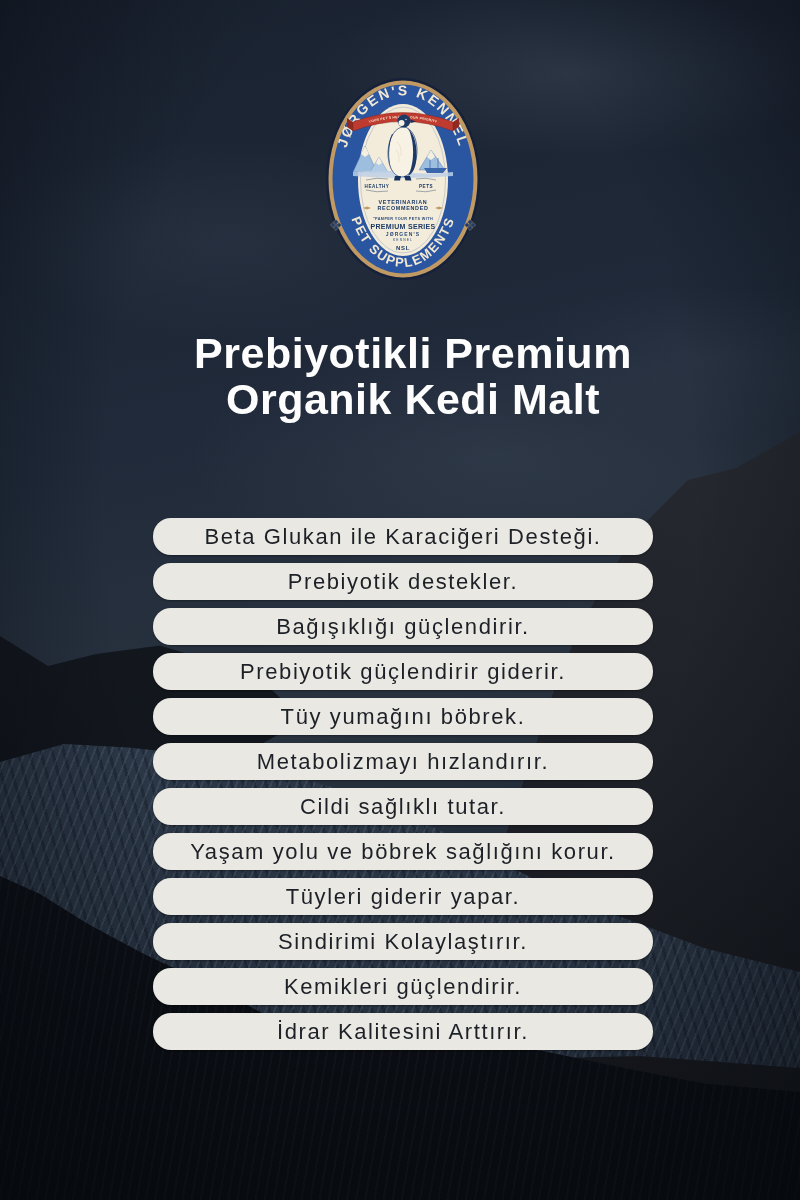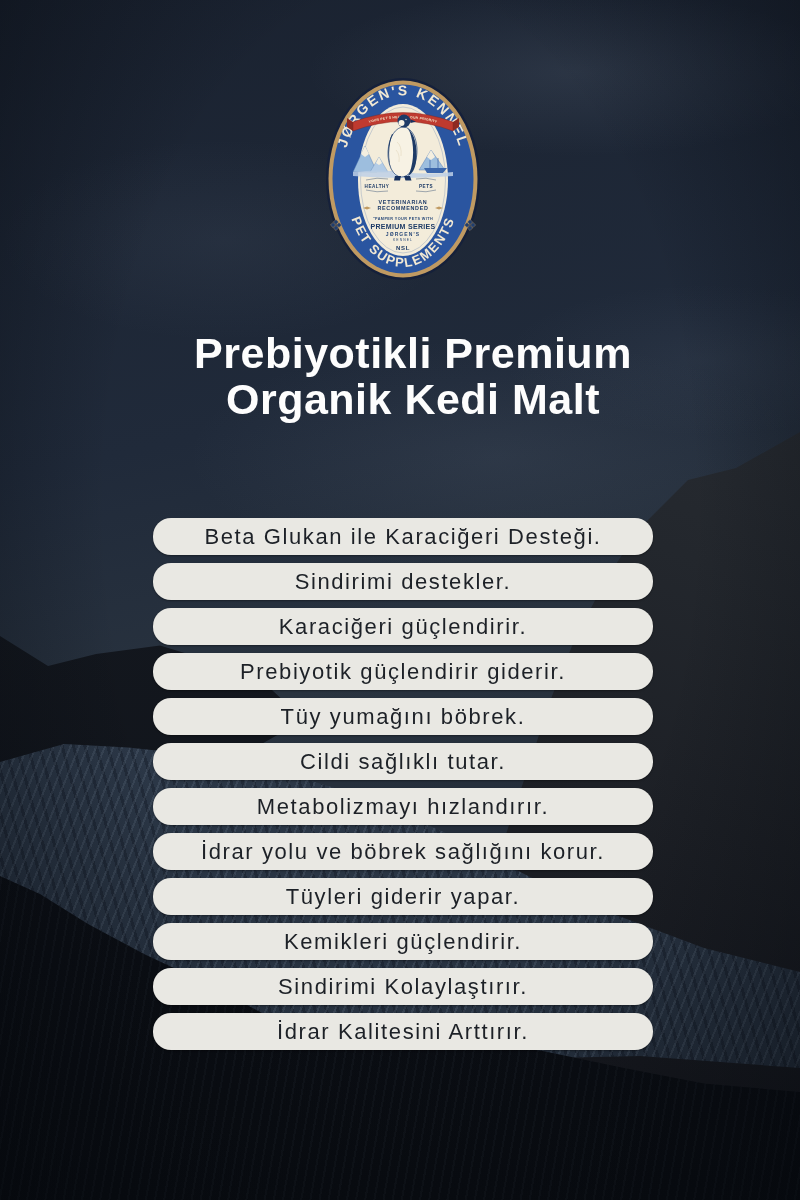--- a/index.html
+++ b/index.html
@@ -167,57 +167,57 @@
     <div>Organik Kedi Malt</div>
   </div>
 
   <div class="benefits-list">
 
       <div class="pill">
         <span>Beta Glukan ile Karaciğeri Desteği.</span>
       </div>
 
       <div class="pill">
-        <span>Sindirimi destekler.</span>
-      </div>
-
-      <div class="pill">
-        <span>Karaciğeri güçlendirir.</span>
+        <span>Prebiyotik destekler.</span>
+      </div>
+
+      <div class="pill">
+        <span>Bağışıklığı güçlendirir.</span>
       </div>
 
       <div class="pill">
         <span>Prebiyotik güçlendirir giderir.</span>
       </div>
 
       <div class="pill">
         <span>Tüy yumağını böbrek.</span>
       </div>
 
       <div class="pill">
+        <span>Metabolizmayı hızlandırır.</span>
+      </div>
+
+      <div class="pill">
         <span>Cildi sağlıklı tutar.</span>
       </div>
 
       <div class="pill">
-        <span>Metabolizmayı hızlandırır.</span>
-      </div>
-
-      <div class="pill">
-        <span>İdrar yolu ve böbrek sağlığını korur.</span>
+        <span>Yaşam yolu ve böbrek sağlığını korur.</span>
       </div>
 
       <div class="pill">
         <span>Tüyleri giderir yapar.</span>
       </div>
 
       <div class="pill">
+        <span>Sindirimi Kolaylaştırır.</span>
+      </div>
+
+      <div class="pill">
         <span>Kemikleri güçlendirir.</span>
       </div>
 
       <div class="pill">
-        <span>Sindirimi Kolaylaştırır.</span>
-      </div>
-
-      <div class="pill">
         <span>İdrar Kalitesini Arttırır.</span>
       </div>
     </div>
 
 </div>
 
 </body></html>

